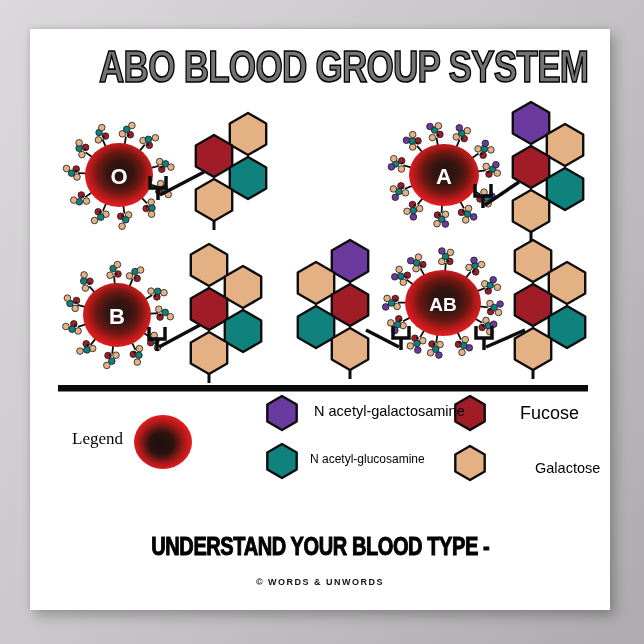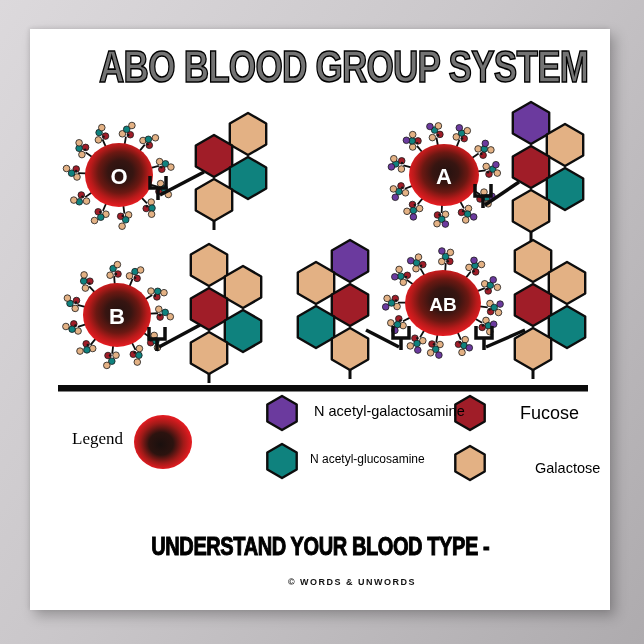--- a/index.html
+++ b/index.html
@@ -30,21 +30,21 @@
   .lg-item-galac{left:505px;top:424px;font-size:14.5px;margin-top:7px;}
   .footer{position:absolute;top:467px;left:0;width:100%;text-align:center;color:#000;margin-top:36px;}
   .footer .line{height:25.5px;}
   .footer .line span{
     display:inline-block;transform:scaleX(0.8);transform-origin:center;
     font-size:25px;font-weight:700;white-space:nowrap;letter-spacing:-0.5px;
     -webkit-text-stroke:1px #000;
   }
   .copyright{
     position:absolute;top:548px;left:0;width:100%;text-align:center;
-    font-size:9px;font-weight:700;letter-spacing:1.5px;color:#111;margin-left:32px;
+    font-size:9px;font-weight:700;letter-spacing:1.5px;color:#111;
   }
 </style>
 </head>
 <body>
 
 <div class="scene">
   <div class="poster">
 
     <div class="title">
       <span>ABO BLOOD GROUP SYSTEM</span>

